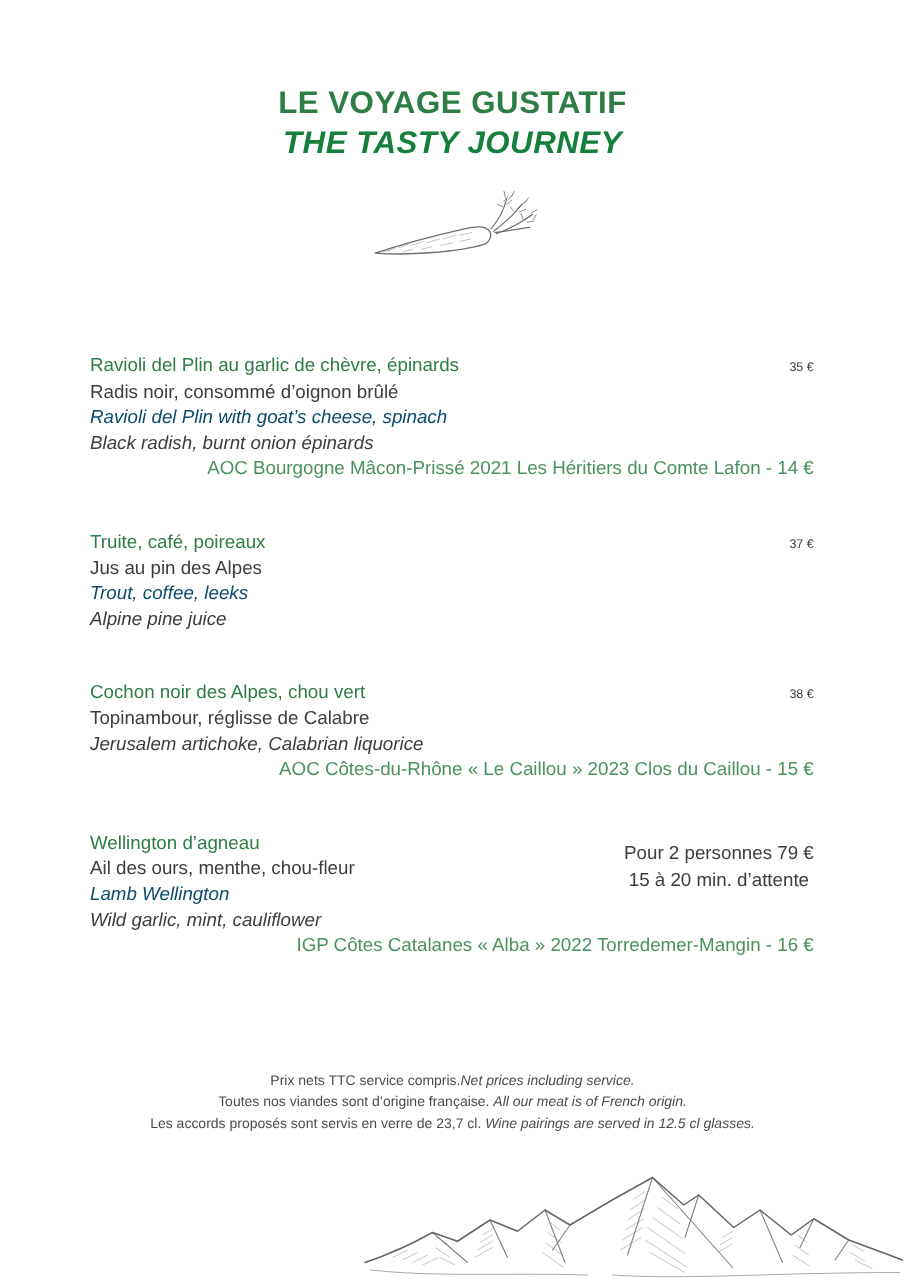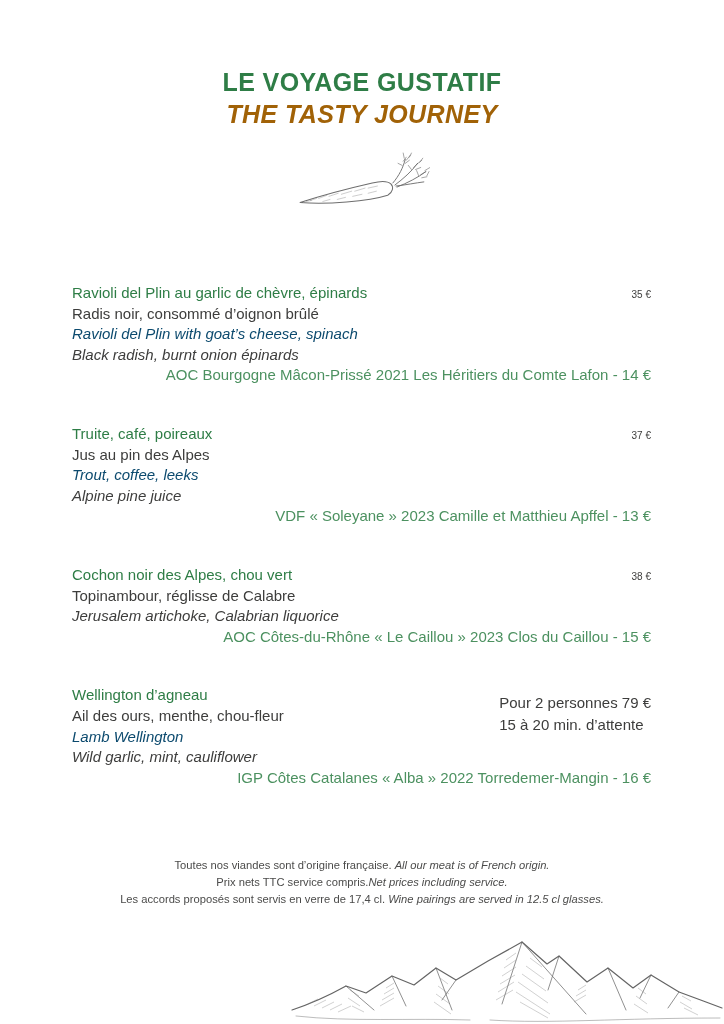--- a/index.html
+++ b/index.html
@@ -12,37 +12,37 @@
     padding-left:43px;
   }
   
   .header { position:absolute; top:66px; left:0; width:724px; text-align:center; }
   .title-fr {
     font-size:25px; font-weight:700; letter-spacing:.4px;
     color:#2e7d46; line-height:32px;
   }
   .title-en {
     font-size:25px; font-weight:700; font-style:italic; letter-spacing:.4px;
-    color:#a16207; line-height:32px;
+    color:#15803d; line-height:32px;
   }
   .carrot-wrap { position:absolute; top:150px; left:296px; width:134px; height:70px; }
   .carrot-wrap svg { width:100%; height:100%; }
   
   .menu { position:absolute; top:283px; left:72px; width:579px; }
   .dish { position:relative; margin-bottom:38px; }
   .dish p, .dish h3 { font-size:15px; line-height:20.6px; font-weight:400; }
   .dish .row { display:flex; justify-content:space-between; align-items:baseline; }
   .name-fr { color:#2e7d46; font-weight:700; }
   .price { color:#3d3d3c; font-weight:400; font-size:10px; white-space:nowrap; }
   .desc-fr { color:#3d3d3c; }
   .name-en { color:#0c4a6e; font-weight:700; font-style:italic; }
   .desc-en { color:#3d3d3c; font-style:italic; }
   .pairing { color:#4c9160; text-align:right; }
   .price-note {
-    position:absolute; right:0; top:7px; text-align:left;
+    position:absolute; right:0; top:7px; text-align:center;
     font-size:15px; line-height:22px; color:#3d3d3c; white-space:nowrap;
   }
   
   .footer-notes {
     position:absolute; top:857px; left:0; width:724px; text-align:center;
     font-size:11.2px; line-height:17.2px; color:#4b4b4a;
   }
   .note-en { font-style:italic; }
   
   .mountains-wrap { position:absolute; left:290px; top:930px; width:434px; height:94px; }
@@ -83,21 +83,20 @@
     </article>
 
     <article class="dish">
       <div class="row">
         <h3 class="name-fr">Truite, café, poireaux</h3>
         <span class="price">37 €</span>
       </div>
       <p class="desc-fr">Jus au pin des Alpes</p>
       <p class="name-en">Trout, coffee, leeks</p>
       <p class="desc-en">Alpine pine juice</p>
-      <p class="pairing">VDF « Soleyane » 2023 Camille et Matthieu Apffel - 13 €</p>
     </article>
 
     <article class="dish">
       <div class="row">
         <h3 class="name-fr">Cochon noir des Alpes, chou vert</h3>
         <span class="price">38 €</span>
       </div>
       <p class="desc-fr">Topinambour, réglisse de Calabre</p>
       <p class="desc-en">Jerusalem artichoke, Calabrian liquorice</p>
       <p class="pairing">AOC Côtes-du-Rhône « Le Caillou » 2023 Clos du Caillou - 15 €</p>
@@ -113,23 +112,23 @@
       </div>
       <p class="desc-fr">Ail des ours, menthe, chou-fleur</p>
       <p class="name-en">Lamb Wellington</p>
       <p class="desc-en">Wild garlic, mint, cauliflower</p>
       <p class="pairing">IGP Côtes Catalanes « Alba » 2022 Torredemer-Mangin - 16 €</p>
     </article>
 
   </main>
 
   <footer class="footer-notes">
+    <p class="note"><span class="note-fr">Prix nets TTC service compris.</span><span class="note-en">Net prices including service.</span></p>
     <p class="note"><span class="note-fr">Toutes nos viandes sont d’origine française.</span> <span class="note-en">All our meat is of French origin.</span></p>
-    <p class="note"><span class="note-fr">Prix nets TTC service compris.</span><span class="note-en">Net prices including service.</span></p>
-    <p class="note"><span class="note-fr">Les accords proposés sont servis en verre de 17,4 cl.</span> <span class="note-en">Wine pairings are served in 12.5 cl glasses.</span></p>
+    <p class="note"><span class="note-fr">Les accords proposés sont servis en verre de 23,7 cl.</span> <span class="note-en">Wine pairings are served in 12.5 cl glasses.</span></p>
   </footer>
 
   <div class="mountains-wrap">
     <svg viewBox="0 0 434 94">
       <g fill="none" stroke="#646464" stroke-width="1.2" stroke-linecap="round" stroke-linejoin="round">
         <path d="M2,80 C20,74 38,66 56,56 L76,63 L102,46 L124,55 L146,38 L166,50 L198,31 L232,12 L257,34 L269,26 L297,52 L318,38 L343,58 L361,45 L389,62 L416,72 L432,78"></path>
         <path stroke-width=".9" opacity=".8" d="M56,56 L84,80 M102,46 L116,76 M146,38 L162,80 M166,50 L152,70 M232,12 L212,74 M232,12 L296,84 M269,26 L258,60 M318,38 L336,80 M361,45 L350,68 M389,62 L378,78"></path>
         <path stroke-width=".8" opacity=".55" d="M6,86 C60,92 120,88 180,90 M200,90 C260,94 330,88 430,88"></path>
       </g>
       <g stroke="#7d7d7d" stroke-width=".6" opacity=".6" fill="none">

